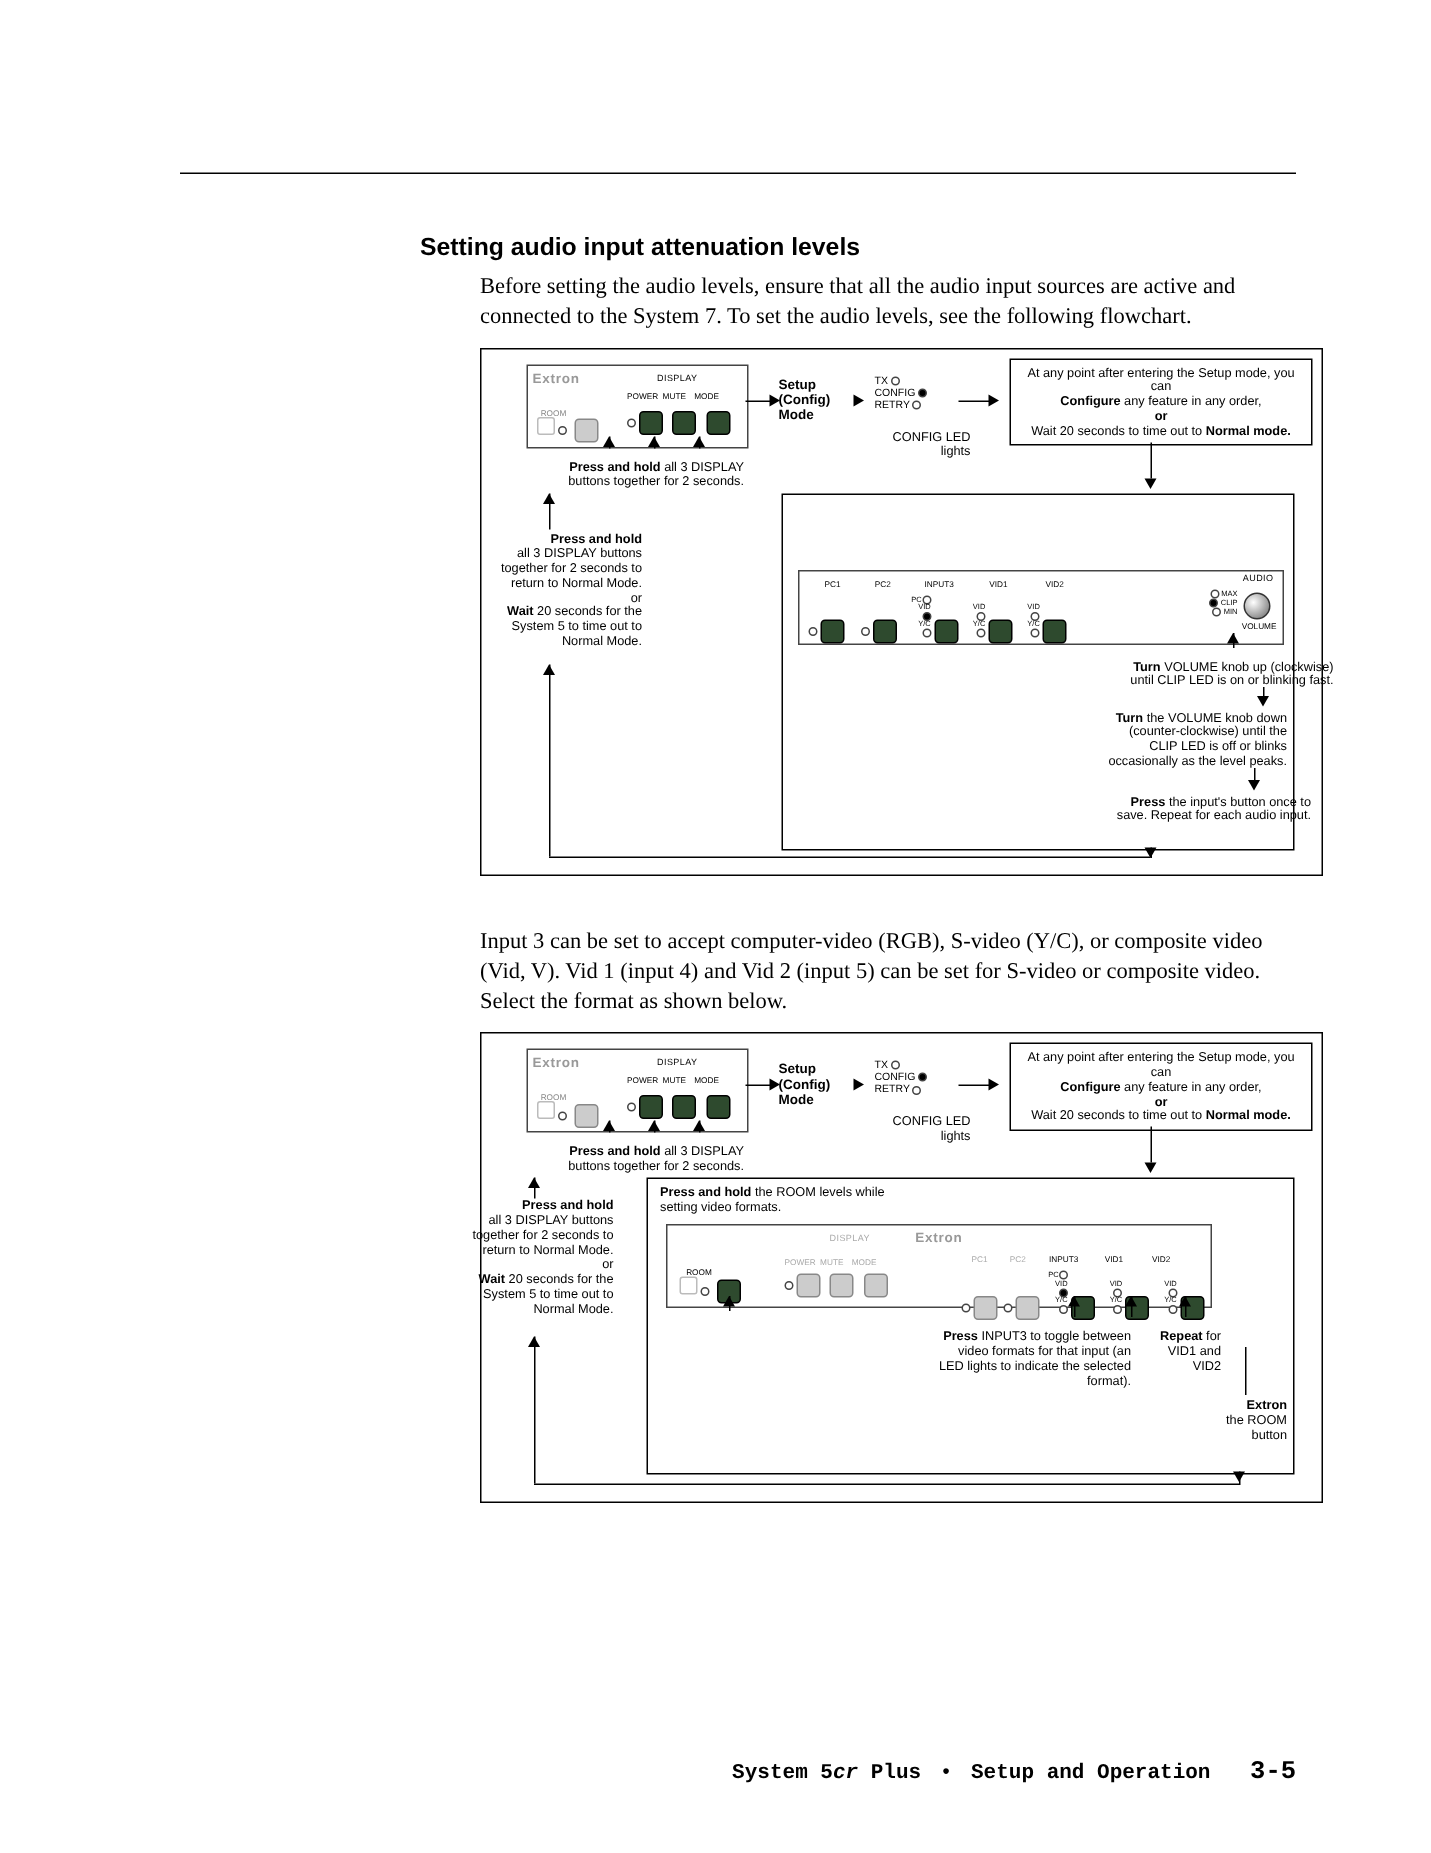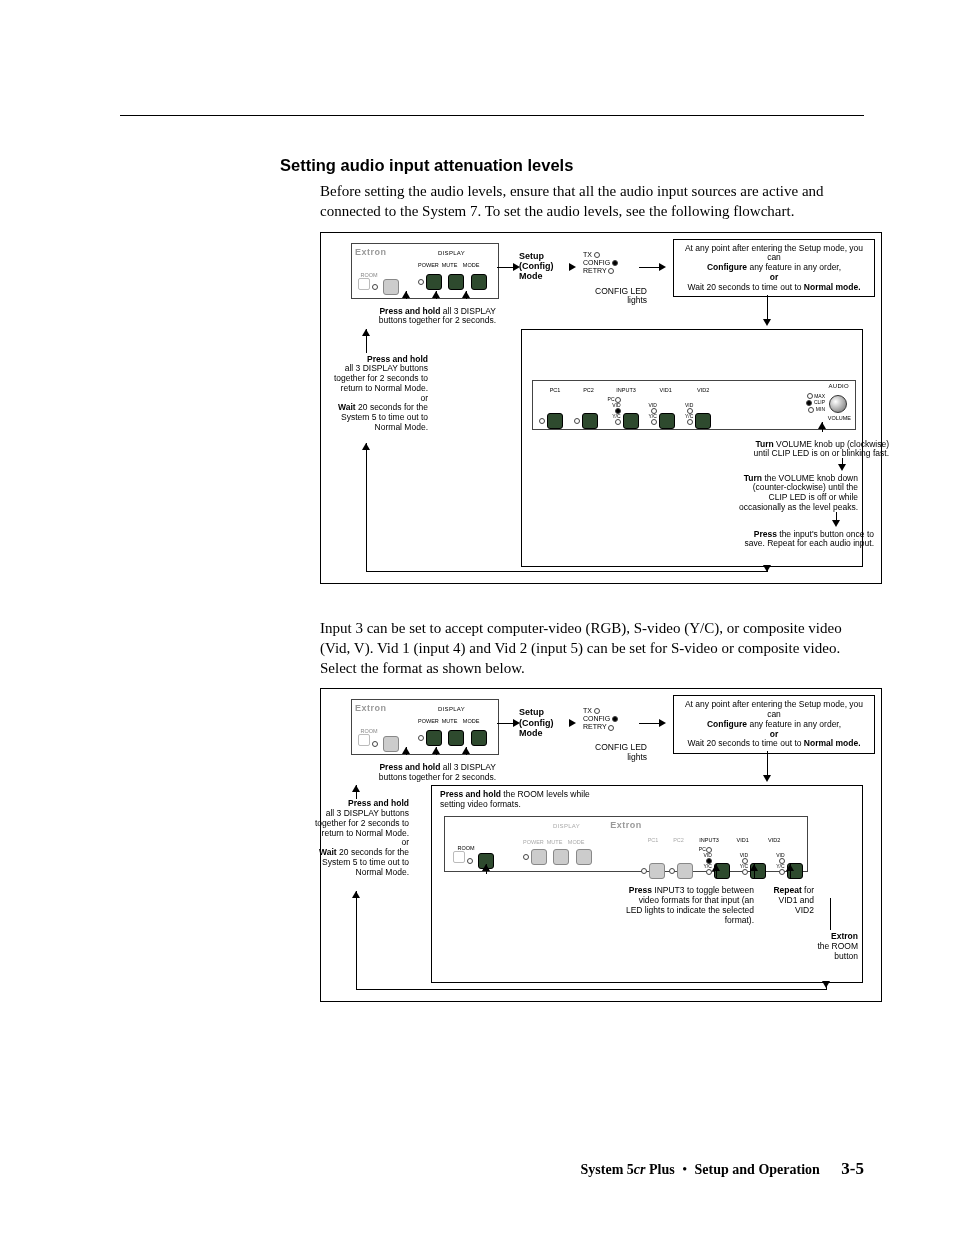--- a/index.html
+++ b/index.html
@@ -32,23 +32,23 @@
   }
   p.body {
     font-family: "Palatino Linotype","Book Antiqua",Palatino,serif;
     font-size: 15px;
     line-height: 1.35;
     margin: 0 0 8px 200px;
     max-width: 560px;
   }
   .footer {
     position: absolute;
-    bottom: 56px;
+    bottom: 44px;
     right: 90px;
-    font-family: Liberation Serif, serif;
+    font-family: Liberation Mono, monospace;
     font-size: 14px;
     font-weight: bold;
     text-align: center;
   }
   .footer .plus { font-weight: bold; }
   .footer .sep  { font-weight: normal; padding: 0 4px; }
   .footer .page-num { font-size: 17px; margin-left: 18px; }
 
   
   .chart {
@@ -246,21 +246,21 @@
       </div>
       <div class="v-line" style="left:300px; top:92px; height:10px;"></div>
       <div class="arrow-u" style="left:296px; top:92px;"></div>
 
       <div class="txt bold-kw" style="left:172px; top:110px; width:150px;margin-left:45px;">
         <strong>Turn</strong><span> VOLUME knob up (clockwise) until CLIP LED is on or blinking fast.</span>
       </div>
       <div class="v-line" style="left:320px; top:128px; height:8px;"></div>
       <div class="arrow-d" style="left:316px; top:134px;"></div>
       <div class="txt bold-kw" style="left:210px; top:144px; width:126px; text-align:right">
-        <strong>Turn</strong><span> the VOLUME knob down (counter-clockwise) until the CLIP LED is off or while occasionally as the level peaks.</span>
+        <strong>Turn</strong><span> the VOLUME knob down (counter-clockwise) until the CLIP LED is off or blinks occasionally as the level peaks.</span>
       </div>
       <div class="v-line" style="left:314px; top:182px; height:10px;"></div>
       <div class="arrow-d" style="left:310px; top:190px;"></div>
       <div class="txt bold-kw" style="left:212px; top:200px; width:140px;">
         <strong>Press</strong><span> the input's button once to save. Repeat for each audio input.</span>
       </div>
     </div>
 
     <div class="txt bold-kw" style="left:-3px; top:122px; width:110px;">
       <strong>Press and hold</strong><br>

